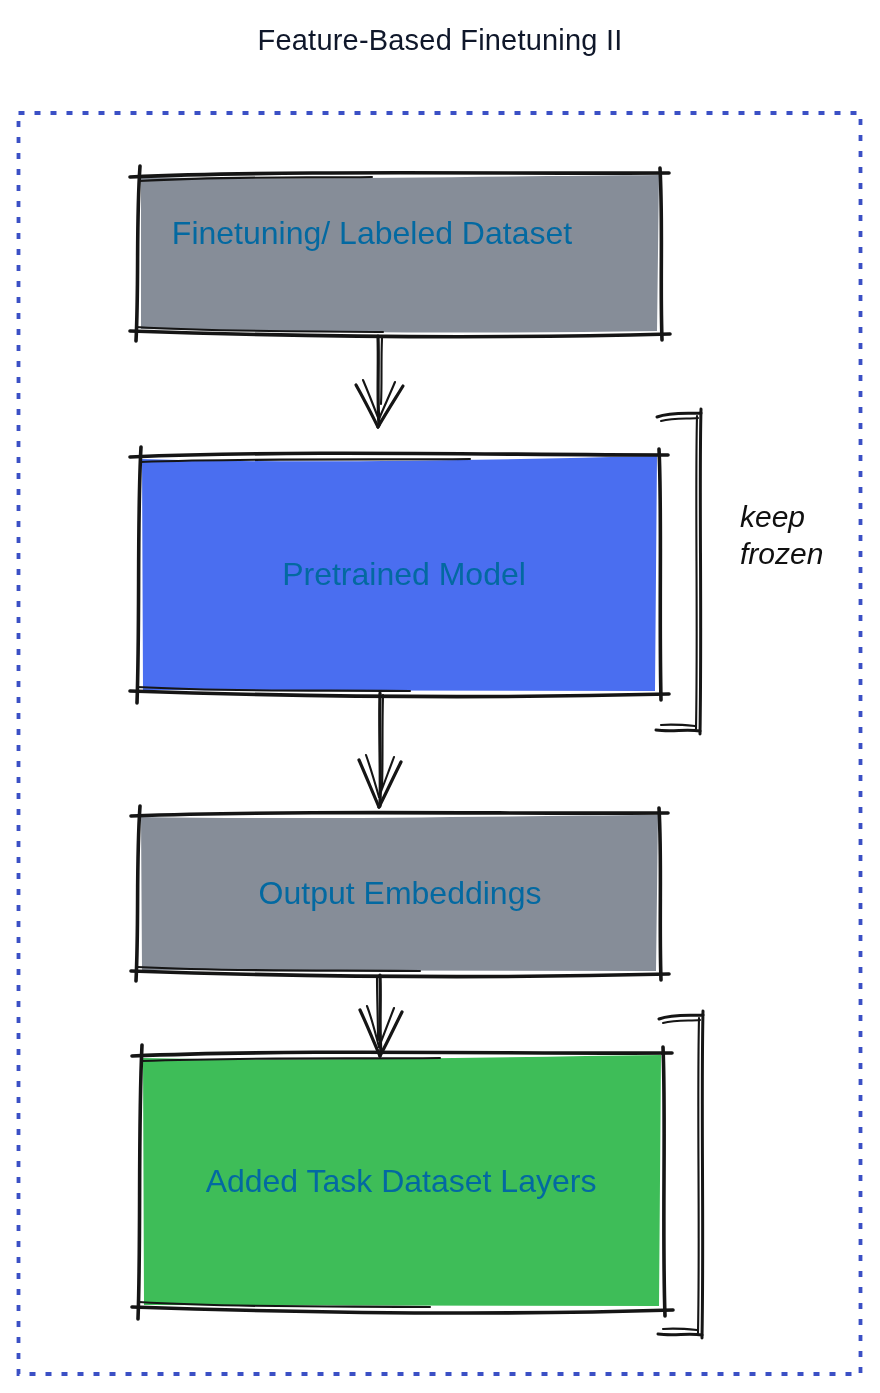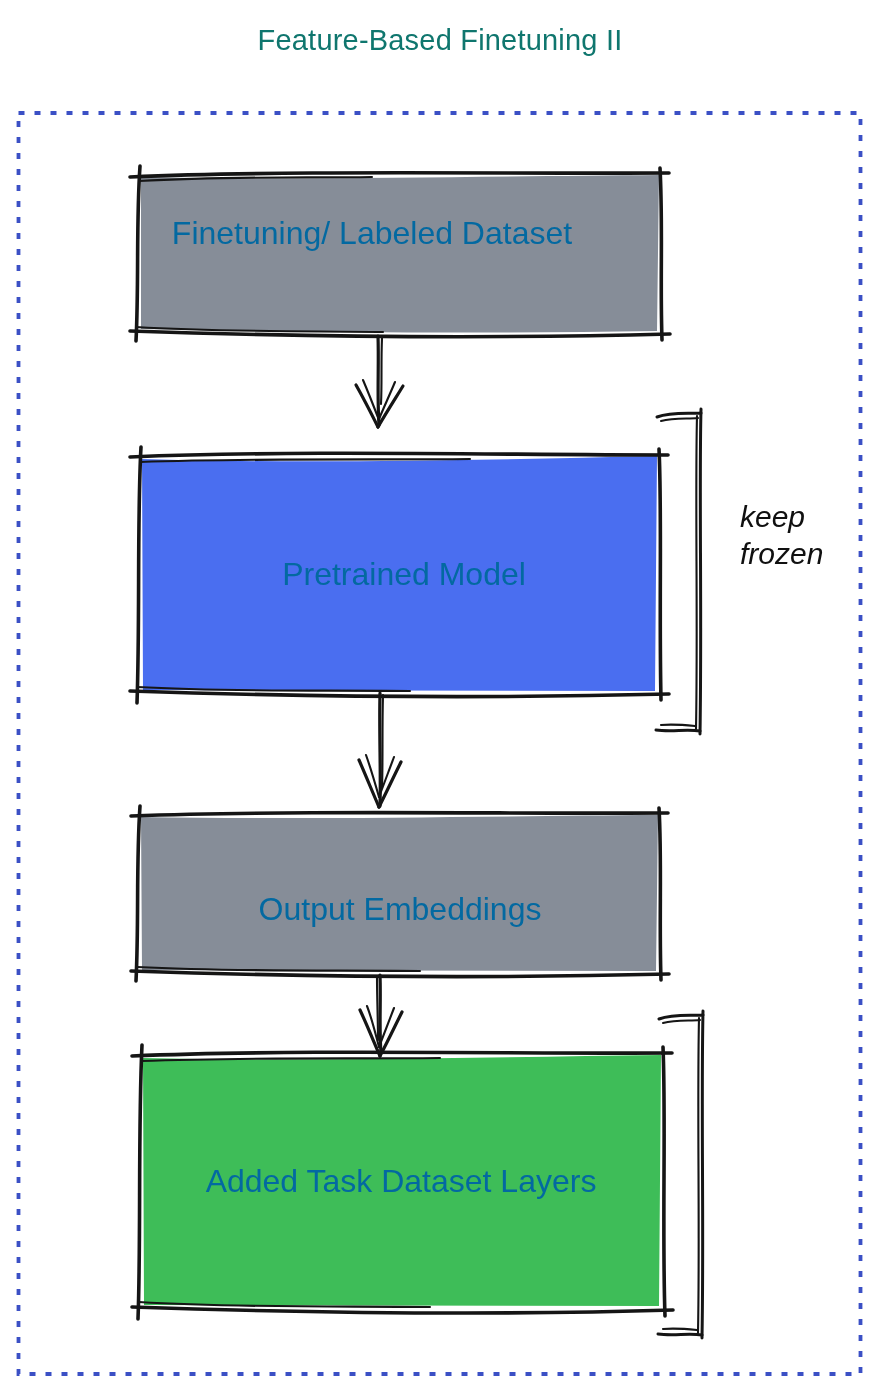--- a/index.html
+++ b/index.html
@@ -10,21 +10,21 @@
     background: #ffffff;
     font-family: "Liberation Sans", sans-serif;
     overflow: hidden;
   }
   .title {
     position: absolute;
     top: 24px; left: 0; width: 880px;
     text-align: center;
     font-size: 29px;
     letter-spacing: 0.2px;
-    color: #0f766e;
+    color: #0f172a;
   }
   svg.sketch { position: absolute; top: 0; left: 0; }
   .ink { stroke: #151515; fill: none; stroke-linecap: round; stroke-linejoin: round; }
   .w-main { stroke-width: 3.6px; }
   .w-acc  { stroke-width: 2.1px; }
   .w-arr  { stroke-width: 3.2px; }
   .w-brk  { stroke-width: 3.0px; }
   .box-label {
     position: absolute;
     display: flex;
@@ -137,21 +137,21 @@
       <path class="ink w-acc" d="M663,1023 C 676,1020 689,1021 700,1020"></path>
       <path class="ink w-acc" d="M699,1018 C 697,1110 700,1230 698,1333"></path>
       <path class="ink w-acc" d="M663,1329 C 675,1328 687,1329 697,1330"></path>
     </g>
   </svg>
 
   <div class="box-label" style="left:110px; top:188px; width:524px; height:90px;">Finetuning/ Labeled Dataset</div>
 
   <div class="box-label" style="left:142px; top:453px; width:524px; height:242px;">Pretrained Model</div>
 
-  <div class="box-label" style="left:138px; top:812px; width:524px; height:162px;margin-top:16px;">Output Embeddings</div>
+  <div class="box-label" style="left:138px; top:812px; width:524px; height:162px;">Output Embeddings</div>
 
   <div class="box-label" style="left:139px; top:1052px; width:524px; height:258px;">Added Task Dataset Layers</div>
 
   <div class="side-label" style="left:740px; top:498px; width:130px;">keep
 frozen</div>
 
 
 </div>
 
 </body></html>

